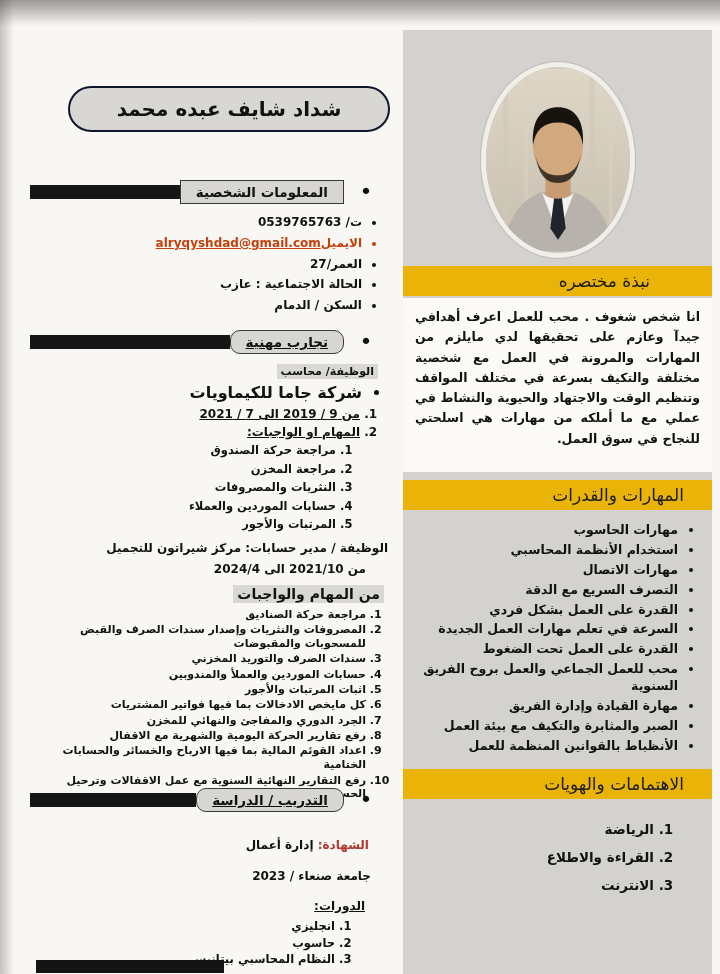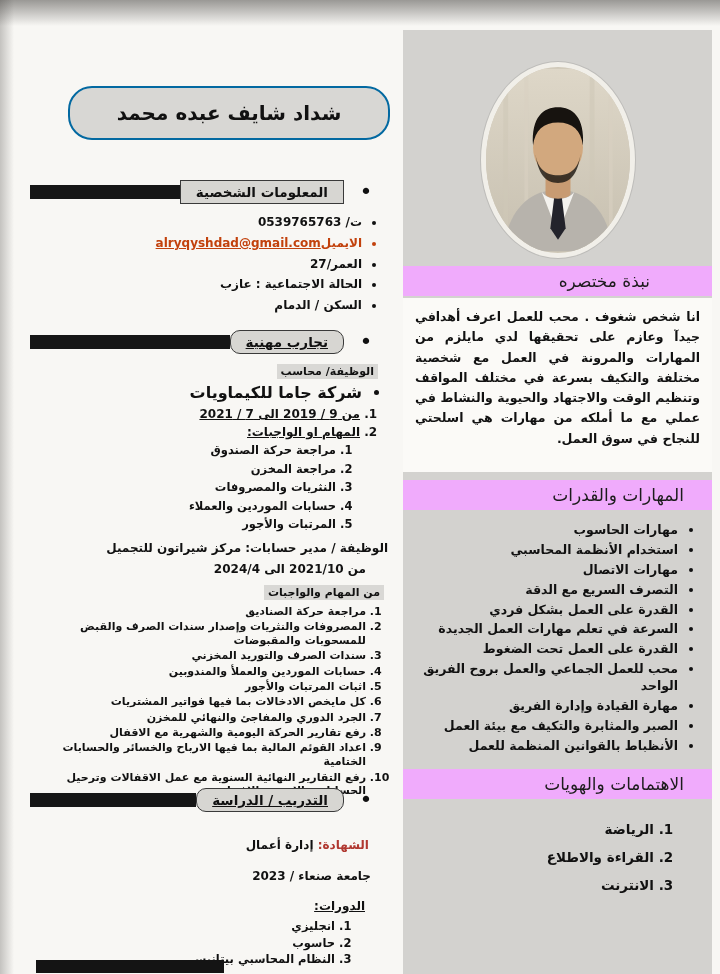--- a/index.html
+++ b/index.html
@@ -12,35 +12,35 @@
           background:linear-gradient(to bottom, rgba(60,58,55,.5), rgba(60,58,55,0)); }
   .scan-shadow-left { position:absolute; top:0; left:0; bottom:0; width:14px; z-index:6;
           background:linear-gradient(to right, rgba(60,58,55,.28), rgba(60,58,55,0)); }
 
   
   .sidebar { position:absolute; top:30px; left:403px; width:309px; height:944px; background:#d3d2cf; }
   .photo-ring { width:154px; height:196px; margin:32px auto 0; border-radius:50%;
                 border:5px solid #f1efe9; overflow:hidden; background:#cfc8b8;
                 box-shadow:0 0 0 1px rgba(0,0,0,.10); }
   .photo-ring svg { display:block; width:100%; height:100%; }
-  .band { height:30px; line-height:30px; background:#f0abfc; font-size:17px;
+  .band { height:30px; line-height:30px; background:#eab308; font-size:17px;
           padding-right:28px; margin-top:8px; text-align:right; color:#1c1c1c; }
   .band-about { padding-right:62px; }
   .about-box { background:#fbfaf7; margin-top:2px; padding:9px 12px 10px;
                font-size:12.5px; font-weight:700; line-height:1.62; text-align:justify;
                height:174px; overflow:hidden; }
   ul.skills { list-style:disc; margin:12px 0 0; padding:0 34px 0 12px; }
   ul.skills li { font-size:12.5px; font-weight:700; line-height:1.35; margin-bottom:3px; }
   .band-interests { margin-top:14px; }
   ol.interests { margin:22px 0 0; padding:0 58px 0 10px; }
   ol.interests li { font-size:13.5px; font-weight:600; margin-bottom:12px; }
 
   
-  .name-box { position:absolute; top:86px; left:68px; width:322px; height:54px;
-              border:2px solid #0369a1; border-radius:24px; background:#d8d7d4;
+  .name-box { position:absolute; top:86px; left:68px; width:322px; height:46px;
+              border:2px solid #0f172a; border-radius:24px; background:#d8d7d4;
               display:flex; align-items:center; justify-content:center;
               font-size:20px; font-weight:700; z-index:2; }
 
   
   .sec-header { position:absolute; left:30px; width:358px; display:flex; align-items:center; z-index:2; }
   .sec-personal { top:180px; } .sec-exp { top:330px; } .sec-edu { top:788px; }
   .sec-bullet { width:44px; text-align:center; font-size:22px; line-height:22px; color:#111; }
   .sec-label { border:1.5px solid #3a3a3a; background:#d7d6d2; padding:3px 15px;
                font-size:13.5px; font-weight:700; white-space:nowrap; }
   .sec-label.u { text-decoration:underline;border-radius:10px; }
@@ -59,21 +59,21 @@
   .job1-title { font-size:11px; font-weight:700; margin-right:14px; }
   ul.company { list-style:disc; margin:4px 0 0; padding-right:30px; }
   ul.company li { font-size:16px; font-weight:700; }
   ol.job-meta { margin:5px 0 0; padding-right:32px; }
   ol.job-meta > li { font-size:12px; font-weight:700; margin-bottom:4px; }
   .u { text-decoration:underline; }
   ol.tasks1 { margin:4px 0 0; padding-right:24px; }
   ol.tasks1 li { font-size:11.5px; font-weight:700; line-height:1.35; margin-bottom:3px; }
   .job2-title { font-size:12px; font-weight:700; margin-top:8px; padding-right:4px; }
   .job2-period { font-size:12px; font-weight:700; margin-top:7px; padding-right:26px; }
-  .tasks2-label { font-size:11px; font-weight:700; margin-top:9px; margin-right:8px; }
+  .tasks2-label { font-size:14px; font-weight:700; margin-top:9px; margin-right:8px; }
   ol.tasks2 { margin:5px 0 0; padding-right:26px; }
   ol.tasks2 li { font-size:11px; font-weight:700; line-height:1.26; margin-bottom:1.5px; }
 
   
   .edu { position:absolute; top:824px; left:19px; width:360px; }
   .degree-line { font-size:12px; font-weight:700; margin-top:14px; padding-right:10px; }
   .degree-label { color:#b03830; }
   .university { font-size:12px; font-weight:700; margin-top:17px; padding-right:8px; }
   .courses-label { font-size:12px; font-weight:700; margin-top:16px; padding-right:14px;
                    text-decoration:underline; }
@@ -118,21 +118,21 @@
 
     <div class="band band-skills">المهارات والقدرات</div>
     <ul class="skills">
       <li>مهارات الحاسوب</li>
       <li>استخدام الأنظمة المحاسبي</li>
       <li>مهارات الاتصال</li>
       <li>التصرف السريع مع الدقة</li>
       <li>القدرة على العمل بشكل فردي</li>
       <li>السرعة في تعلم مهارات العمل الجديدة</li>
       <li>القدرة على العمل تحت الضغوط</li>
-      <li>محب للعمل الجماعي والعمل بروح الفريق الواحد</li>
+      <li>محب للعمل الجماعي والعمل بروح الفريق السنوية</li>
       <li>مهارة القيادة وإدارة الفريق</li>
       <li>الصبر والمثابرة والتكيف مع بيئة العمل</li>
       <li>الأنظباط بالقوانين المنظمة للعمل</li>
     </ul>
 
     <div class="band band-interests">الاهتمامات والهويات</div>
     <ol class="interests">
       <li>الرياضة</li>
       <li>القراءة والاطلاع</li>
       <li>الانترنت</li>

